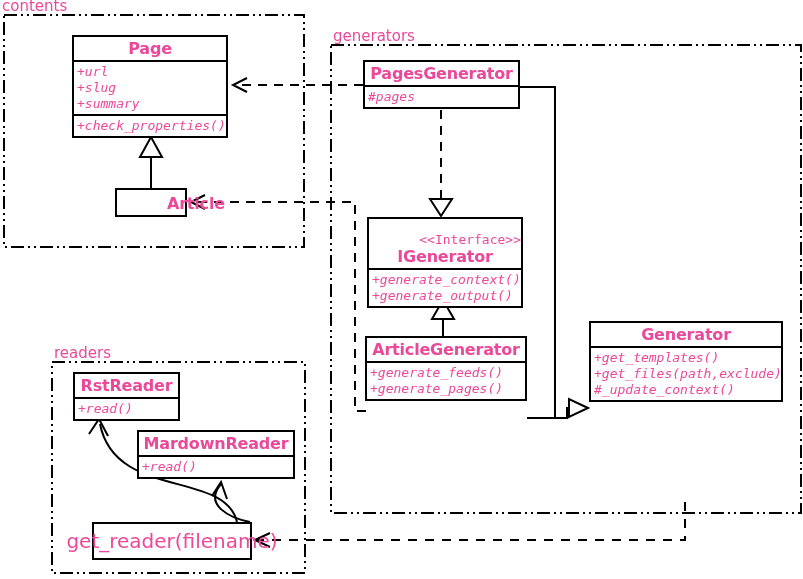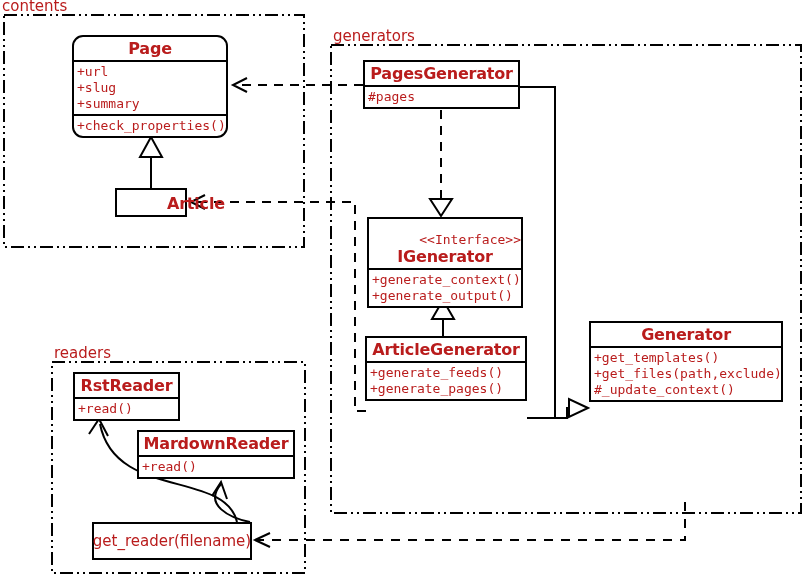--- a/index.html
+++ b/index.html
@@ -2,21 +2,21 @@
 <html><head>
 <meta charset="utf-8">
 <style>
   html, body { margin: 0; padding: 0; }
   .canvas {
     position: relative;
     width: 803px;
     height: 579px;
     background: #ffffff;
     font-family: "DejaVu Sans", sans-serif;
-    color: #b91c1c;
+    color: #ec4899;
     overflow: hidden;
   }
   .lines-layer {
     position: absolute;
     left: 0; top: 0;
     width: 803px; height: 579px;
     z-index: 1;
   }
   .pkg-label {
     position: absolute;
@@ -52,35 +52,36 @@
   }
   .uml-compartment {
     border-top: 2px solid #000;
     font-family: "DejaVu Sans Mono", monospace;
     font-size: 13px;
     padding: 2px 0 2px 3px;
   }
   .uml-member {
     line-height: 16px;
     white-space: nowrap;
+    font-style: italic;
   }
   .fn-box {
     position: absolute;
     z-index: 3;
     background: #ffffff;
     border: 2px solid #000;
     box-sizing: border-box;
     display: flex;
     align-items: center;
     justify-content: center;
-    font-size: 15px;
+    font-size: 20px;
     white-space: nowrap;
   }
   
-  #box-page            { left: 72px;  top: 35px;  width: 156px; border-radius: 11px; }
+  #box-page            { left: 72px;  top: 35px;  width: 156px; }
   #box-article         { left: 115px; top: 188px; width: 72px;  height: 29px; }
   #box-article .uml-title { line-height: 23px; margin-left: 48px; }
   #box-pagesgenerator  { left: 363px; top: 60px;  width: 157px; }
   #box-igenerator      { left: 367px; top: 217px; width: 156px; }
   #box-articlegenerator{ left: 365px; top: 336px; width: 162px; }
   #box-generator       { left: 589px; top: 321px; width: 194px; }
   #box-rstreader       { left: 73px;  top: 372px; width: 107px; }
   #box-mardownreader   { left: 137px; top: 430px; width: 158px; }
   #box-getreader       { left: 92px;  top: 522px; width: 160px; height: 38px; }
 </style>

